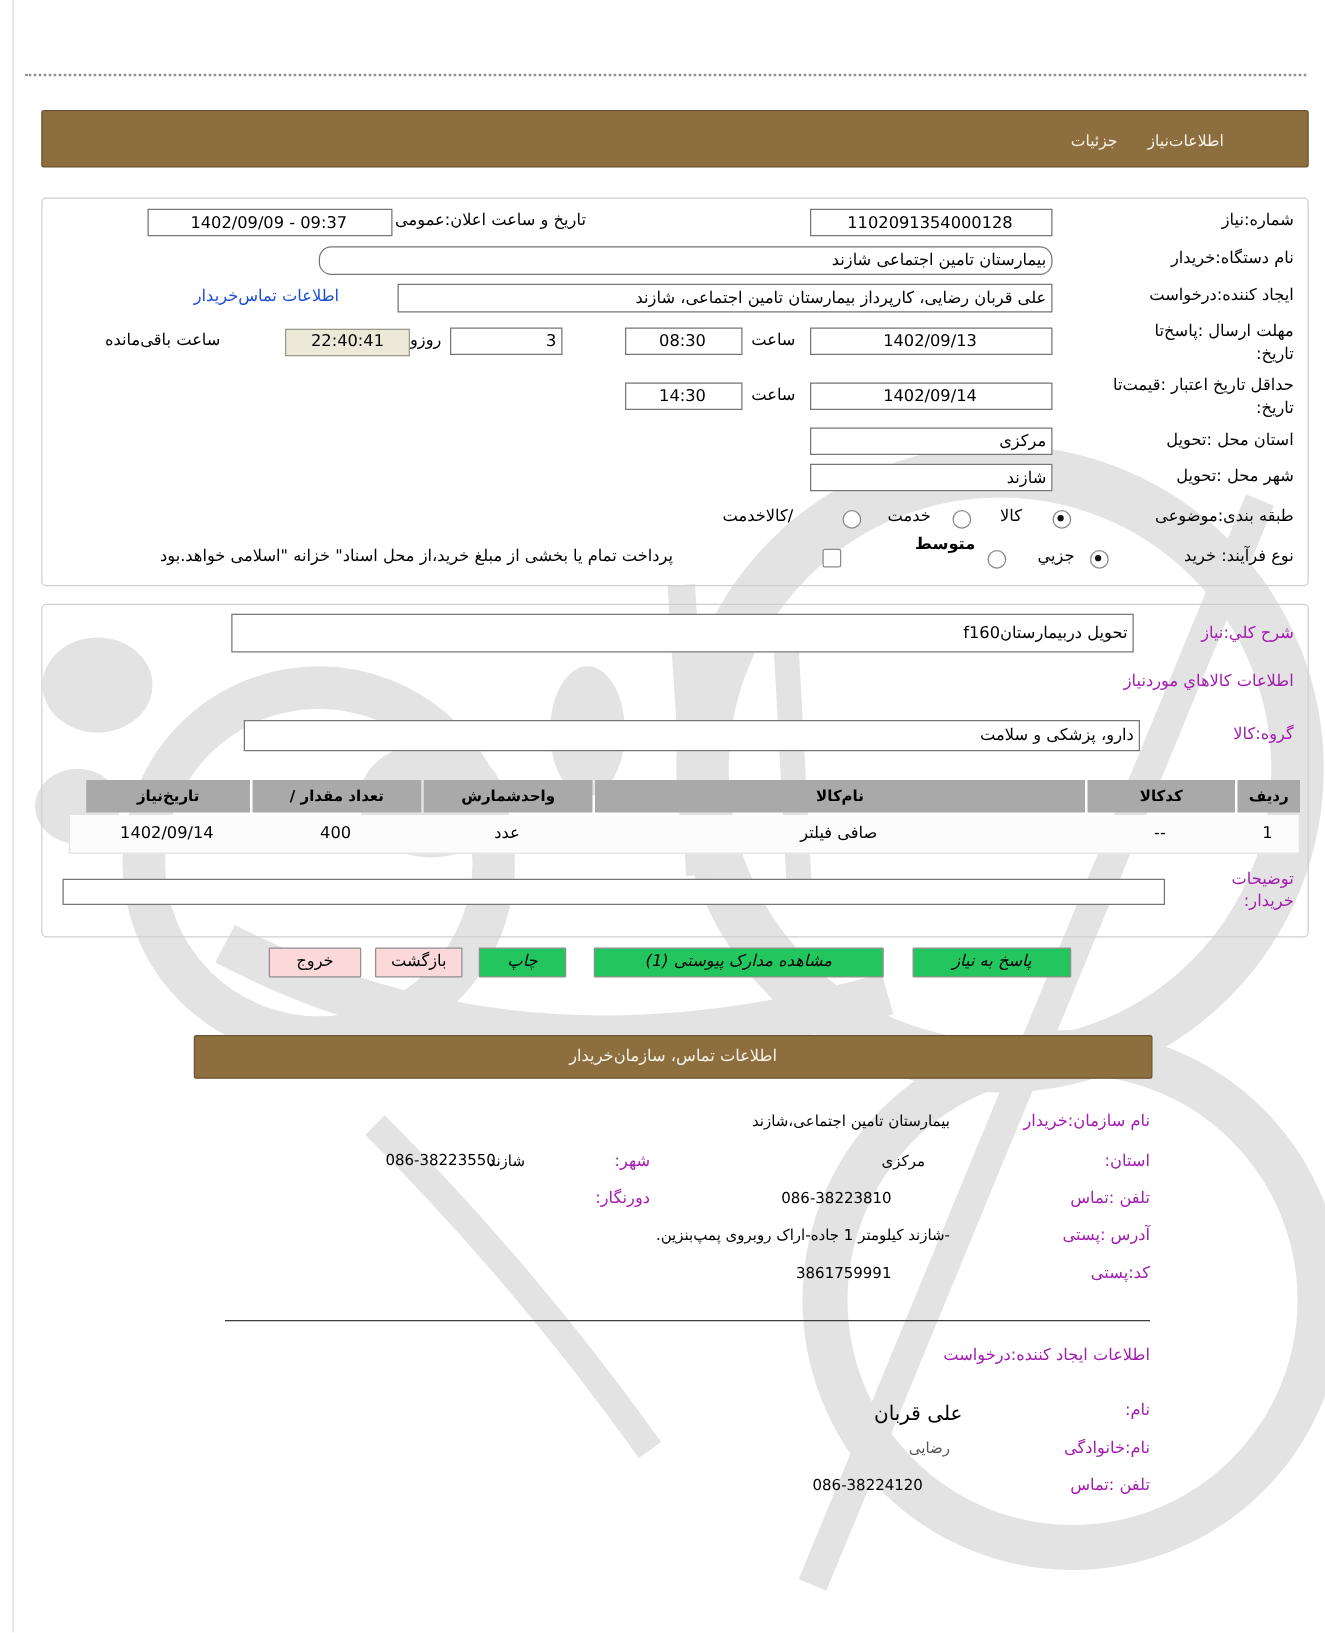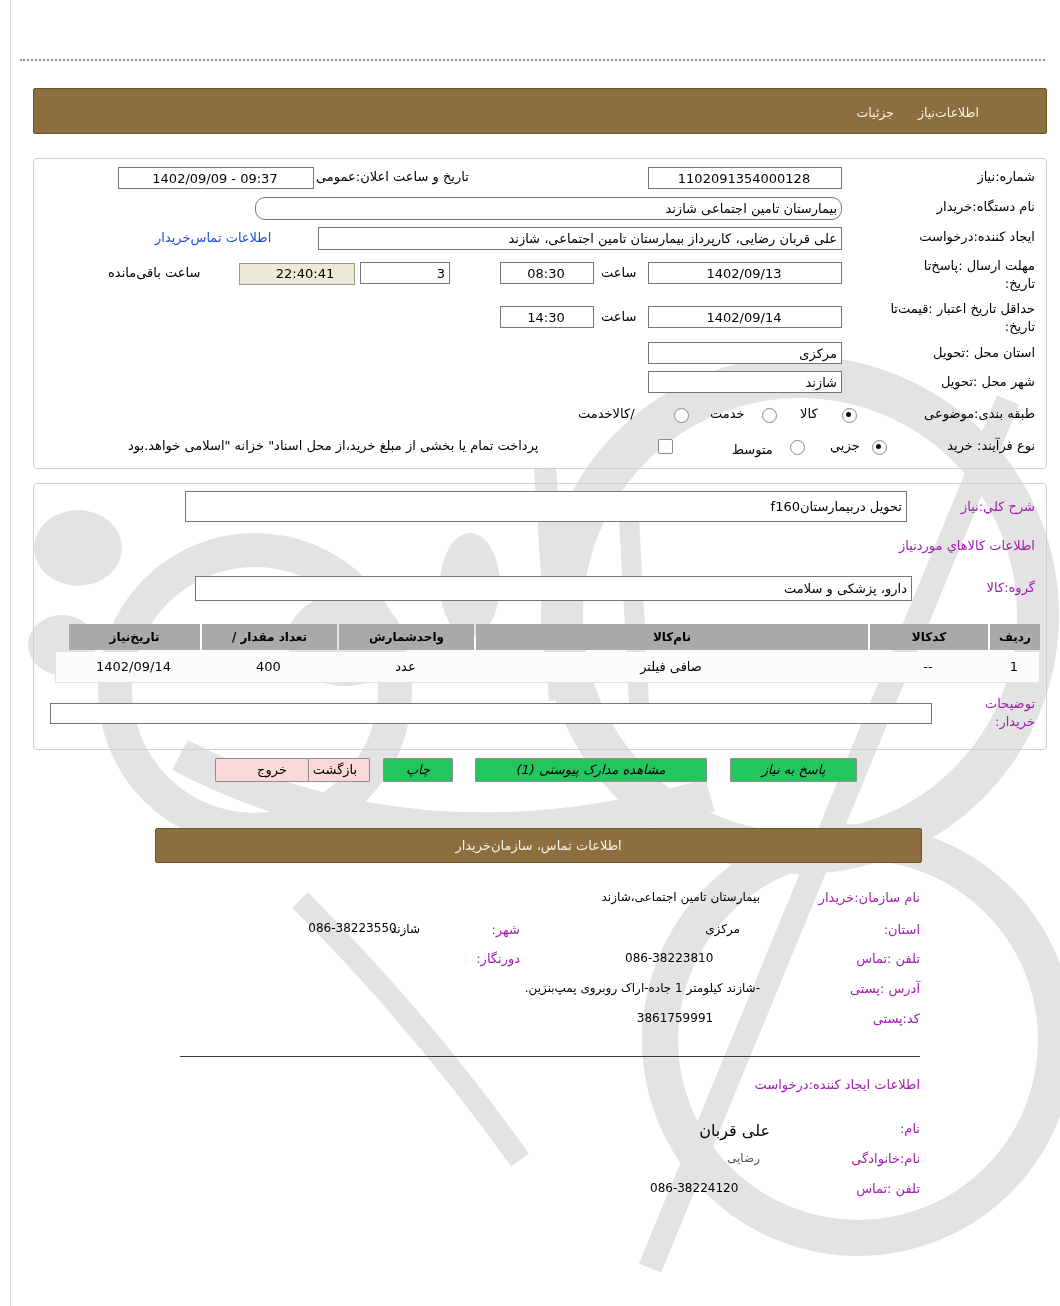--- a/index.html
+++ b/index.html
@@ -84,22 +84,22 @@
     <div class="inp" style="left:318px;top:227px;width:516px;height:20px;">علی قربان رضایی، کارپرداز بیمارستان تامین اجتماعی، شازند</div>
     <div class="link" style="left:155px;top:230px;">اطلاعات تماس‌خریدار</div>
 
     <div class="lbl" style="right:25px;top:258px;text-align:right;">مهلت ارسال :پاسخ‌تا</div>
     <div class="lbl" style="right:25px;top:276px;">تاریخ:</div>
     <div class="inp ltr center" style="left:648px;top:262px;width:186px;height:19px;">1402/09/13</div>
     <div class="lbl" style="left:601px;top:265px;">ساعت</div>
     <div class="inp ltr center" style="left:500px;top:262px;width:86px;height:19px;">08:30</div>
     <div class="inp ltr" style="left:360px;top:262px;width:82px;height:19px;text-align:right;">3</div>
     <div class="lbl" style="left:328px;top:265px;">روزو</div>
-    <div class="countdown ltr" style="left:239px;top:263px;width:98px;height:20px;padding-left:16px;">22:40:41</div>
-    <div class="lbl" style="left:108px;top:265px;">ساعت باقی‌مانده</div>
+    <div class="countdown ltr" style="left:228px;top:263px;width:98px;height:20px;">22:40:41</div>
+    <div class="lbl" style="left:84px;top:265px;">ساعت باقی‌مانده</div>
 
     <div class="lbl" style="right:25px;top:301px;">حداقل تاریخ اعتبار :قیمت‌تا</div>
     <div class="lbl" style="right:25px;top:319px;">تاریخ:</div>
     <div class="inp ltr center" style="left:648px;top:306px;width:186px;height:19px;">1402/09/14</div>
     <div class="lbl" style="left:601px;top:309px;">ساعت</div>
     <div class="inp ltr center" style="left:500px;top:306px;width:86px;height:19px;">14:30</div>
 
     <div class="lbl" style="right:25px;top:345px;">استان محل :تحویل</div>
     <div class="inp" style="left:648px;top:342px;width:186px;height:19px;">مرکزی</div>
 
@@ -111,21 +111,21 @@
     <div class="lbl" style="left:800px;top:406px;">کالا</div>
     <span class="radio" style="left:762px;top:408px;"></span>
     <div class="lbl" style="left:710px;top:406px;">خدمت</div>
     <span class="radio" style="left:674px;top:408px;"></span>
     <div class="lbl" style="left:578px;top:406px;">/کالاخدمت</div>
 
     <div class="lbl" style="right:25px;top:438px;">نوع فرآیند: خرید</div>
     <span class="radio on" style="left:872px;top:440px;"></span>
     <div class="lbl" style="left:830px;top:438px;">جزيي</div>
     <span class="radio" style="left:790px;top:440px;"></span>
-    <div class="lbl" style="left:732px;top:442px;">متوسط</div>
+    <div class="lbl" style="left:732px;top:428px;font-weight:bold;">متوسط</div>
     <span class="chk" style="left:658px;top:439px;"></span>
     <div class="lbl" style="left:128px;top:438px;">پرداخت تمام یا بخشی از مبلغ خرید،از محل اسناد" خزانه "اسلامی خواهد.بود</div>
 
     <div class="panel" style="left:33px;top:483px;width:1012px;height:265px;"></div>
 
     <div class="lbl-b" style="right:25px;top:499px;">شرح کلي:نیاز</div>
     <div class="inp" style="left:185px;top:491px;width:714px;height:28px;line-height:27px;">تحویل دربیمارستانf160</div>
 
     <div class="lbl-b" style="right:25px;top:538px;">اطلاعات کالاهاي موردنیاز</div>
 
@@ -152,21 +152,21 @@
     </div>
 
     <div class="lbl-b" style="right:25px;top:696px;">توضیحات</div>
     <div class="lbl-b" style="right:25px;top:714px;">خریدار:</div>
     <div class="inp" style="left:50px;top:703px;width:874px;height:18px;"></div>
 
     <div class="btn green" style="left:730px;top:758px;width:125px;">پاسخ به نیاز</div>
     <div class="btn green" style="left:475px;top:758px;width:230px;">مشاهده مدارک پیوستی (1)</div>
     <div class="btn green" style="left:383px;top:758px;width:68px;">چاپ</div>
     <div class="btn pink" style="left:300px;top:758px;width:68px;">بازگشت</div>
-    <div class="btn pink" style="left:215px;top:758px;width:72px;padding-left:20px;">خروج</div>
+    <div class="btn pink" style="left:215px;top:758px;width:72px;">خروج</div>
 
     <div class="brownbar" style="left:155px;top:828px;width:765px;height:33px;text-align:center;line-height:33px;font-size:13px;">اطلاعات  تماس، سازمان‌خریدار</div>
 
     <div class="lbl-b" style="left:745px;top:890px;width:175px;text-align:right;">نام سازمان:خریدار</div>
     <div class="lbl" style="left:555px;top:890px;width:205px;text-align:right;font-size:12px;">بیمارستان تامین اجتماعی،شازند</div>
 
     <div class="lbl-b" style="left:800px;top:922px;width:120px;text-align:right;">استان:</div>
     <div class="lbl" style="left:660px;top:922px;width:80px;text-align:right;font-size:12px;">مرکزی</div>
     <div class="lbl-b" style="left:430px;top:922px;width:90px;text-align:right;">شهر:</div>
     <div class="lbl" style="left:330px;top:922px;width:90px;text-align:right;font-size:12px;">شازند</div>

